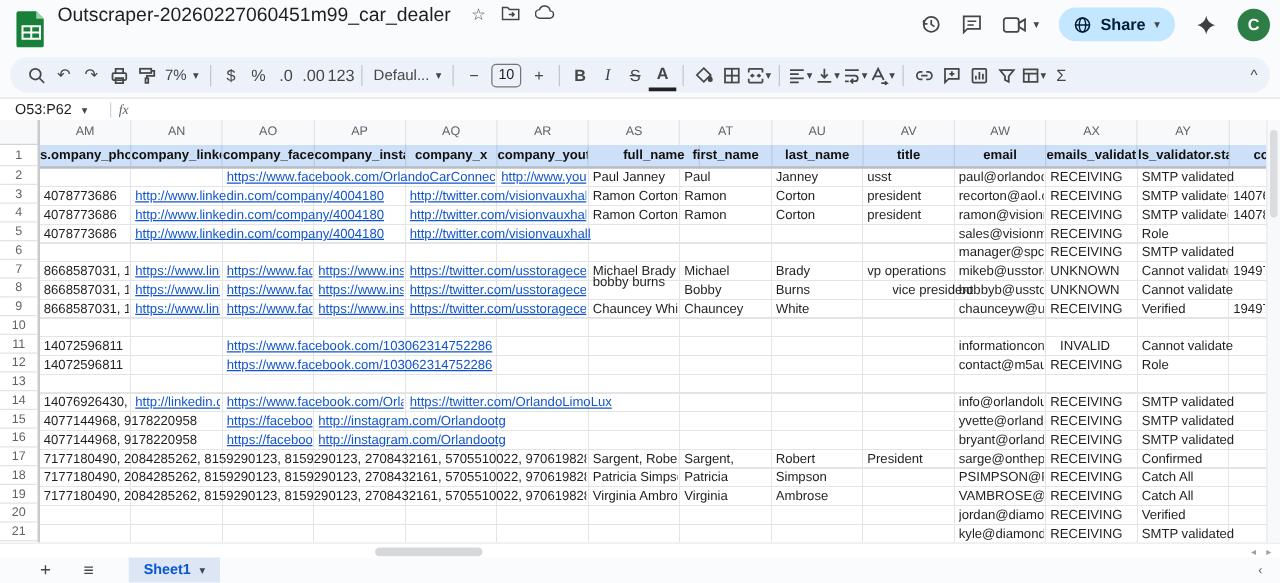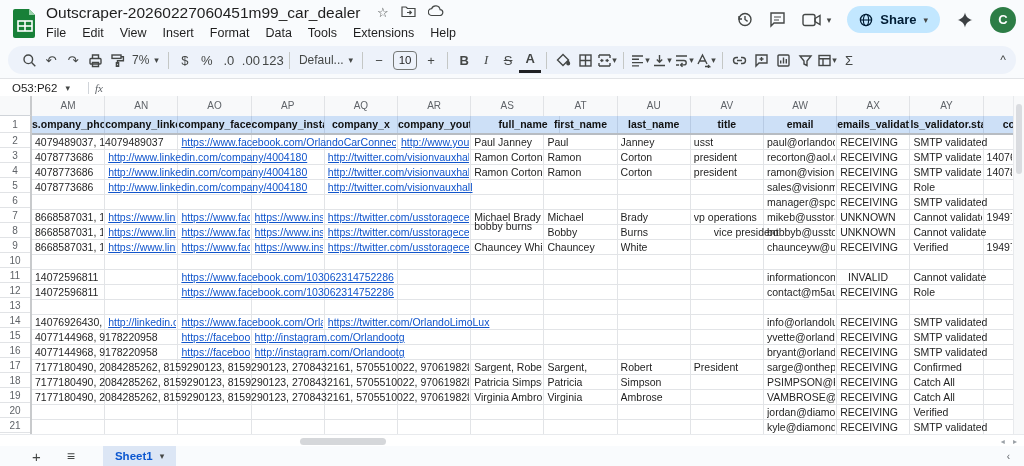--- a/index.html
+++ b/index.html
@@ -94,21 +94,20 @@
     <span id="title-icons">
       <span>☆</span>
       <span><svg width="15" height="13" viewBox="0 0 15 13">
             <path d="M1 2 h4 l1.5 1.5 H14 v8 H1 z" fill="none" stroke="#444746" stroke-width="1.2"></path>
             <path d="M6 7.5 h4 M8.5 5.8 l1.8 1.7 -1.8 1.7" fill="none" stroke="#444746" stroke-width="1.2"></path>
           </svg></span>
       <span><svg width="16" height="12" viewBox="0 0 16 12">
             <path d="M4 10.5 a3.4 3.4 0 0 1 -.4 -6.8 a4.4 4.4 0 0 1 8.5 1 a2.9 2.9 0 0 1 -.4 5.8 z" fill="none" stroke="#444746" stroke-width="1.2"></path>
           </svg></span>
     </span>
-    <div id="menu-bar"><span class="menu-item">File</span><span class="menu-item">Edit</span><span class="menu-item">View</span><span class="menu-item">Insert</span><span class="menu-item">Format</span><span class="menu-item">Data</span><span class="menu-item">Tools</span><span class="menu-item">Extensions</span><span class="menu-item">Help</span></div>
   </div>
   <div id="top-right">
     <span class="tr-icon">
         <svg width="17" height="17" viewBox="0 0 17 17">
           <circle cx="9" cy="8.5" r="6" stroke="#444746" fill="none" stroke-width="1.4"></circle>
           <path d="M9 5 v3.5 l2.6 1.8" stroke="#444746" fill="none" stroke-width="1.4"></path>
           <path d="M3 5 v3 h3" stroke="#444746" fill="none" stroke-width="1.4"></path>
         </svg>
       </span>
     <span class="tr-icon">
@@ -302,21 +301,20 @@
       <span class="hcell" style="left: 487px; width: 73.2px;">full_name</span>
       <span class="hcell" style="left: 544.4px; width: 73.2px;">first_name</span>
       <span class="hcell" style="left: 617.6px; width: 73.2px;">last_name</span>
       <span class="hcell" style="left: 690.8px; width: 73.2px;">title</span>
       <span class="hcell" style="left: 764px; width: 73.2px;">email</span>
       <span class="hcell" style="left: 837.2px; width: 73.2px;">emails_validator</span>
       <span class="hcell" style="left: 910.4px; width: 73.2px;">ls_validator.stat</span>
       <span class="hcell" style="left: 983.6px; width: 73.2px;">contac</span>
     </div>
   <div id="rows-wrap">
-      <span class="cell" style="left: 35px; top: 0px; width: 141.4px;">4079489037, 14079489037</span>
       <span class="cell link" style="left: 181.4px; top: 0px; width: 214.6px;">https://www.facebook.com/OrlandoCarConnection/</span>
       <span class="cell link" style="left: 401px; top: 0px; width: 68.2px;">http://www.youtube</span>
       <span class="cell" style="left: 474.2px; top: 0px; width: 68.2px;">Paul Janney</span>
       <span class="cell" style="left: 547.4px; top: 0px; width: 68.2px;">Paul</span>
       <span class="cell" style="left: 620.6px; top: 0px; width: 68.2px;">Janney</span>
       <span class="cell" style="left: 693.8px; top: 0px; width: 68.2px;">usst</span>
       <span class="cell" style="left: 767px; top: 0px; width: 68.2px;">paul@orlandocar</span>
       <span class="cell" style="left: 840.2px; top: 0px; width: 68.2px;">RECEIVING</span>
       <span class="cell" style="left: 913.4px; top: 0px; width: 98.6px;">SMTP validated</span>
       <span class="cell" style="left: 35px; top: 15px; width: 68.2px;">4078773686</span>

